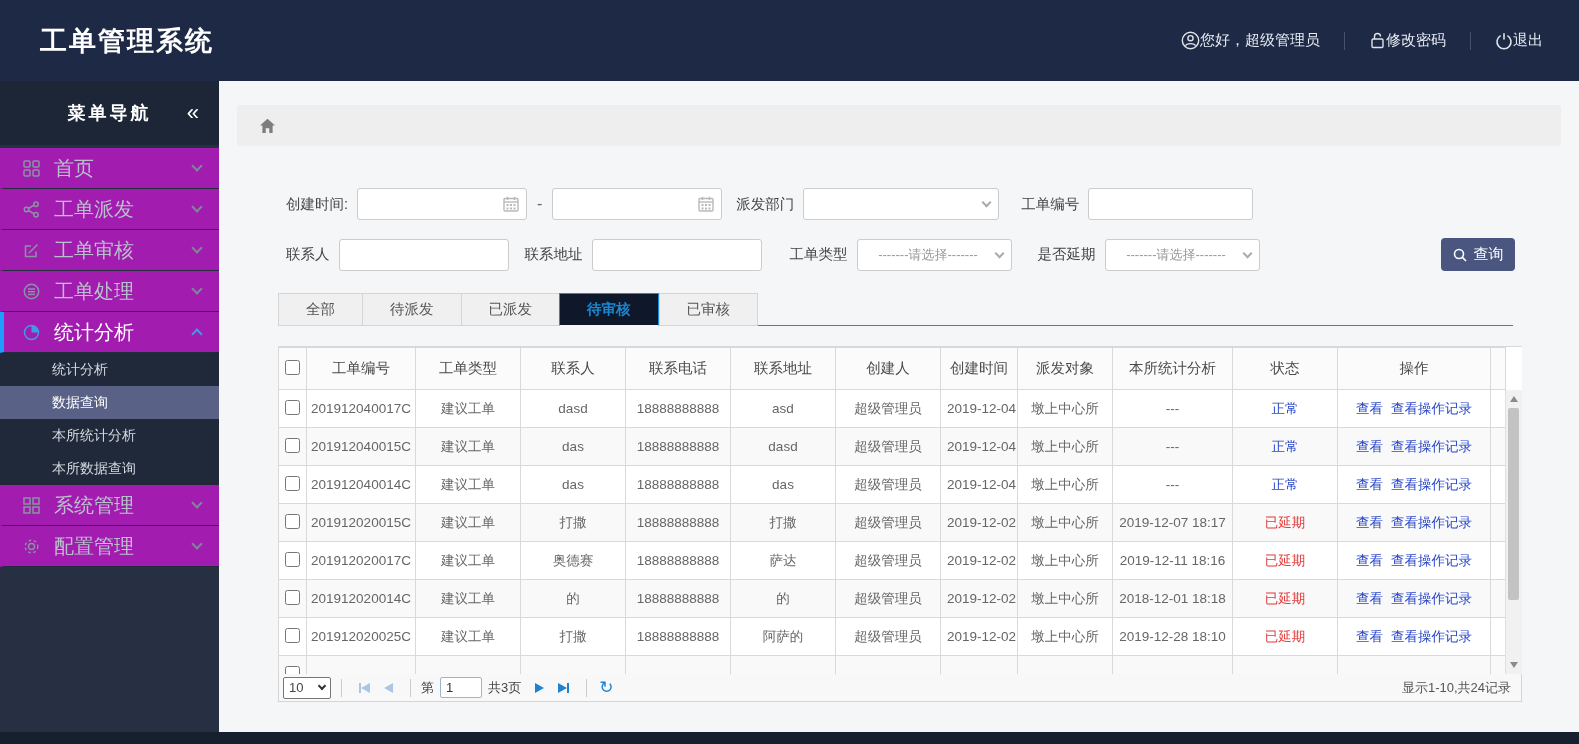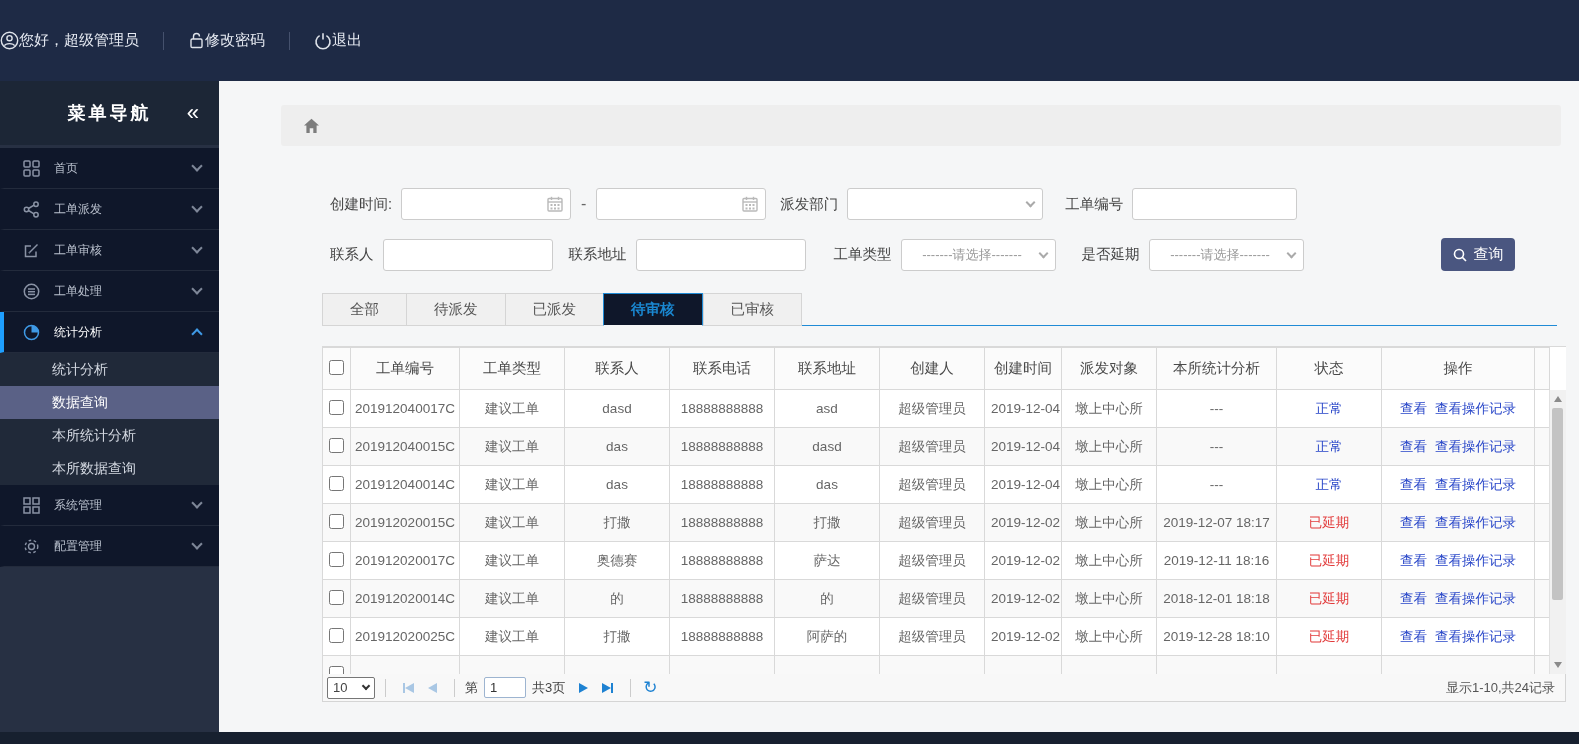--- a/index.html
+++ b/index.html
@@ -8,29 +8,29 @@
 
   
   .topbar { height:81px; background:#1e2a45; display:flex; align-items:center; justify-content:space-between; flex:0 0 auto; }
   .brand { color:#fff; font-size:27px; font-weight:bold; letter-spacing:2px; padding-left:40px; }
   .topbar-right { display:flex; align-items:center; padding-right:36px; color:#e6eaf2; font-size:15px; }
   .top-item { display:flex; align-items:center; cursor:pointer; }
   .top-sep { width:1px; height:18px; background:#45516d; margin:0 24px; }
   .ticon { display:inline-flex; }
 
   
-  .body-row { flex:1 1 auto; display:flex; height:651px;gap:44px; }
+  .body-row { flex:1 1 auto; display:flex; height:651px; }
 
   
   .sidebar { width:219px; flex:0 0 219px; background:#273043; position:relative; }
   .side-head { height:64px; background:#1c2636; display:flex; align-items:center; justify-content:center; position:relative; }
   .side-title { color:#fff; font-size:18px; font-weight:bold; letter-spacing:3px; }
   .collapse { position:absolute; right:20px; top:50%; transform:translateY(-50%); color:#fff; font-size:22px; line-height:1; cursor:pointer; }
   .menu { margin-top:3px; }
-  .m-item { height:41px; display:flex; align-items:center; padding:0 18px 0 18px; border-left:4px solid transparent; background:#0f172a; border-bottom:1px solid #232b3c; color:#b9c0cd; font-size:12px; cursor:pointer; }
+  .m-item { height:41px; display:flex; align-items:center; padding:0 18px 0 18px; border-left:4px solid transparent; background:#a21caf; border-bottom:1px solid #232b3c; color:#b9c0cd; font-size:20px; cursor:pointer; }
   .m-item .micon { width:19px; display:inline-flex; justify-content:center; margin-right:13px; color:#8a93a5; }
   .m-item .mlabel { flex:1; }
   .m-item.active { border-left-color:#1e9fff; color:#fff; }
   .m-item.active .micon { color:#3f9ae6; }
   .chev { display:inline-block; width:8px; height:8px; border-right:2px solid #7e8798; border-bottom:2px solid #7e8798; transform:rotate(45deg); margin-top:-4px; }
   .chev.up { transform:rotate(-135deg); margin-top:4px; border-color:#3f9ae6; }
   .submenu { background:#202939; }
   .s-item { height:33px; display:flex; align-items:center; padding-left:52px; color:#d5dae3; font-size:14px; cursor:pointer; }
   .s-item.selected { background:#5a6186; color:#fff; }
 
@@ -103,20 +103,21 @@
   .footer { height:12px; background:#17202f; flex:0 0 auto; }
 
   svg { display:block; }
 </style>
 </head>
 <body>
 
 <div class="app">
 
   <div class="topbar">
+    <div class="brand">工单管理系统</div>
     <div class="topbar-right">
       <div class="top-item">
         <span class="ticon">
           <svg width="19" height="19" viewBox="0 0 19 19">
               <circle cx="9.5" cy="9.5" r="8.2" fill="none" stroke="#dfe3ea" stroke-width="1.4"></circle>
               <circle cx="9.5" cy="7.2" r="2.6" fill="none" stroke="#dfe3ea" stroke-width="1.4"></circle>
               <path d="M4.5 14.8 C5.5 11.9 13.5 11.9 14.5 14.8" fill="none" stroke="#dfe3ea" stroke-width="1.4"></path>
             </svg>
         </span>
         <span>您好，超级管理员</span>

